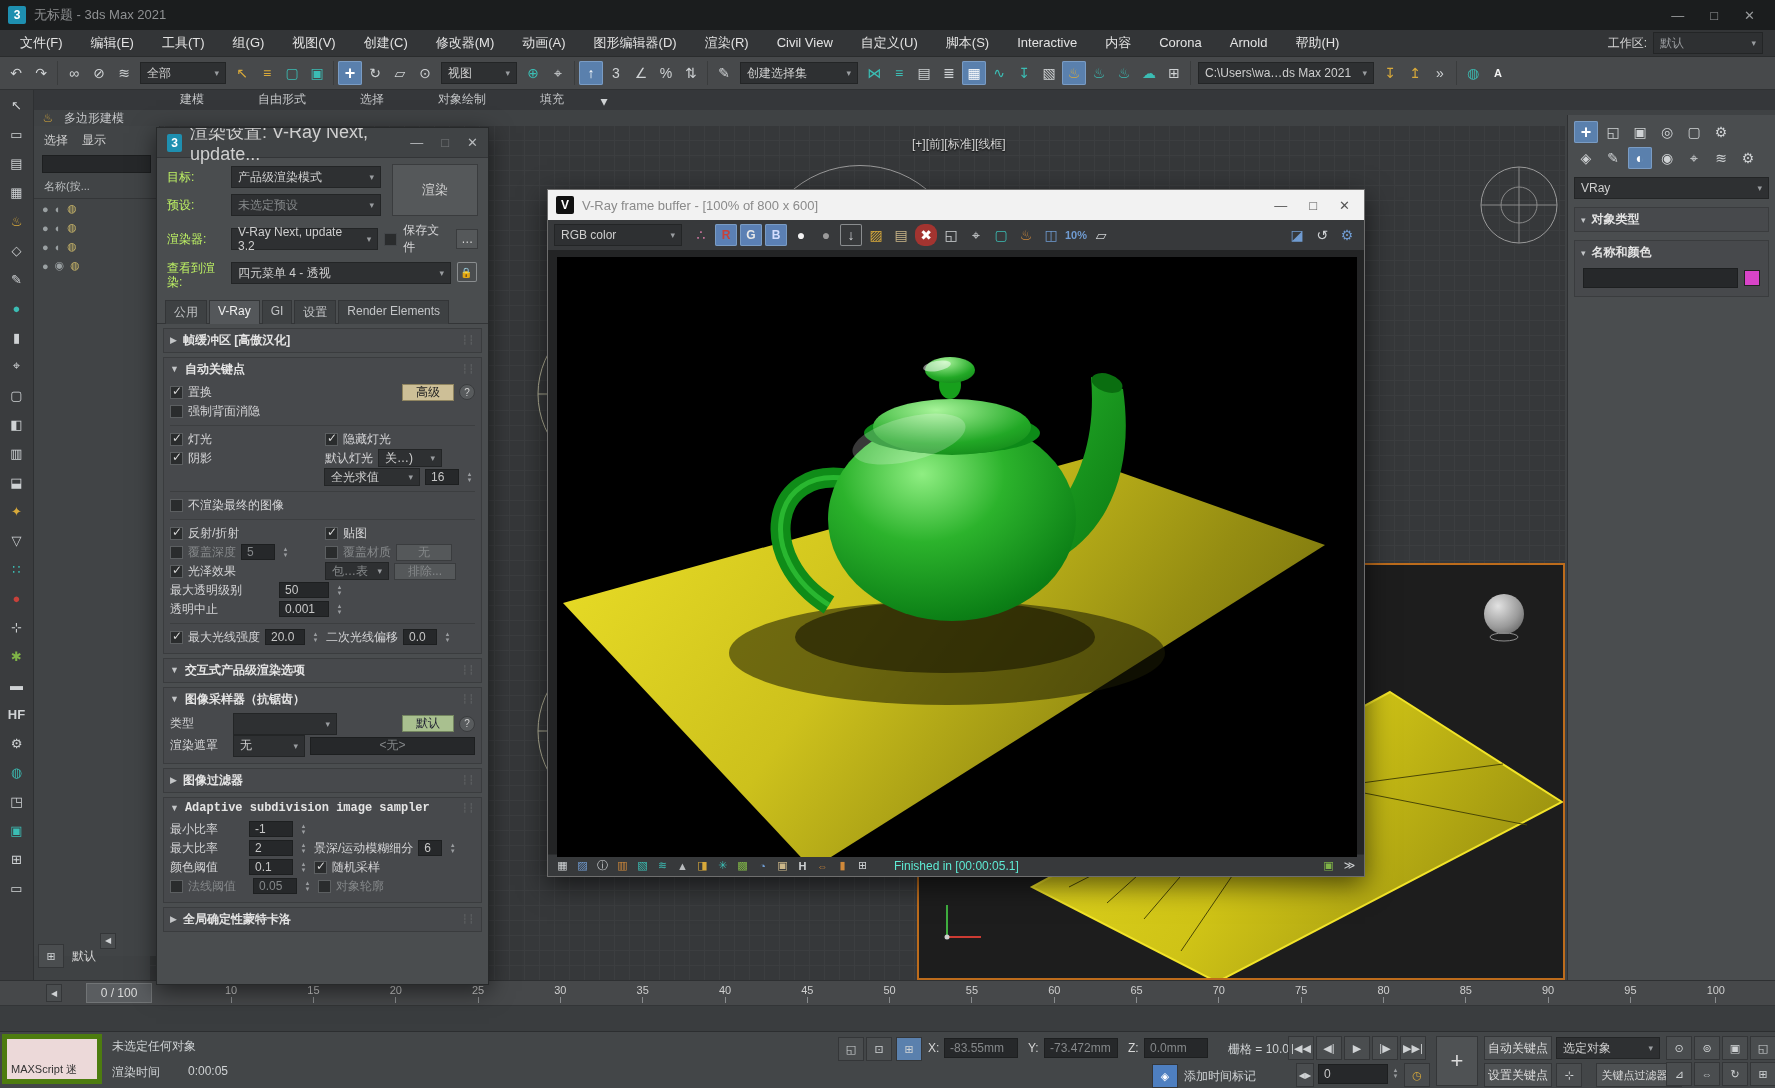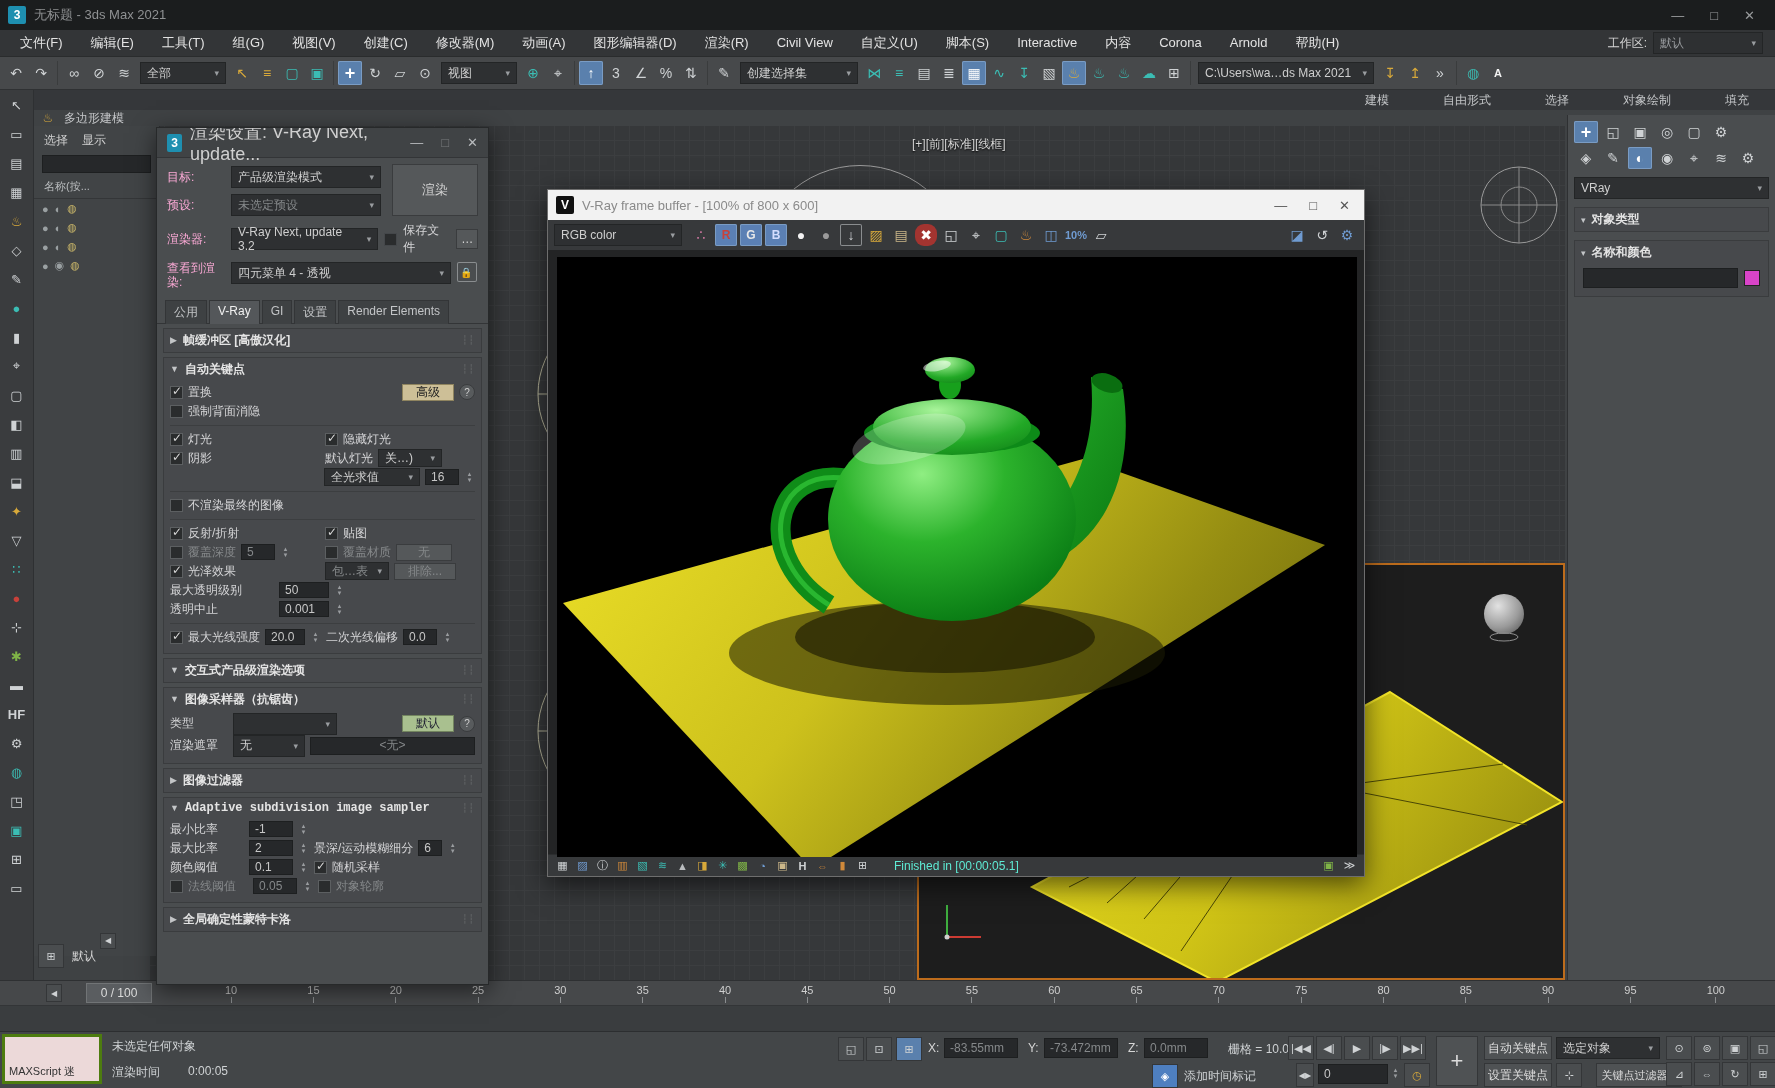--- a/index.html
+++ b/index.html
@@ -40,21 +40,21 @@
 .dd::after{content:"▾";margin-left:auto;color:#9a9da0;font-size:9px;padding-left:6px;}
 .field{background:#26282a;border:1px solid #1d1f20;color:#c8c8c8;height:20px;display:flex;align-items:center;padding:0 5px;font-size:12px;}
 .btn{background:#55585a;border:1px solid #3a3c3e;color:#d6d6d6;display:inline-flex;align-items:center;justify-content:center;height:20px;font-size:12px;cursor:default;}
 .cb{width:13px;height:13px;background:#2a2c2d;border:1px solid #5c5f61;display:inline-block;position:relative;flex:none;}
 .cb.on::after{content:"✓";position:absolute;left:1px;top:-3px;color:#d8d8d8;font-size:12px;}
 .cb.dis{border-color:#44474a;}
 .updn{display:inline-flex;flex-direction:column;width:11px;height:18px;justify-content:center;color:#9a9da0;}
 .updn::before{content:"▲";font-size:6px;line-height:6px;text-align:center;}
 .updn::after{content:"▼";font-size:6px;line-height:6px;text-align:center;}
 
-.ribbon{left:34px;top:90px;width:1741px;height:20px;background:#35373a;display:flex;align-items:flex-end;gap:2px;padding-left:120px;flex-direction:column;}
+.ribbon{left:34px;top:90px;width:1741px;height:20px;background:#35373a;display:flex;align-items:flex-end;gap:2px;padding-left:120px;}
 .rtab{padding:2px 26px;color:#c3c5c7;font-size:12px;}
 .subrow{left:34px;top:110px;width:1741px;height:16px;display:flex;align-items:center;gap:8px;padding-left:6px;color:#c3c5c7;}
 
 .leftstrip{left:0;top:90px;width:34px;height:920px;background:#3a3c3e;border-right:1px solid #2e3032;display:flex;flex-direction:column;align-items:center;padding-top:4px;gap:7px;overflow:hidden;}
 .leftstrip .ic{min-width:22px;height:22px;font-size:13px;}
 
 .sexp{left:34px;top:126px;width:126px;height:830px;background:#414446;border-right:1px solid #2e3032;z-index:2;}
 .sexp-tabs{display:flex;gap:14px;padding:6px 10px 4px;color:#cfcfcf;}
 .sexp-search{margin:2px 8px;height:18px;background:#26282a;border:1px solid #1d1f20;}
 .sexp-col{padding:4px 10px;color:#b9bcbe;font-size:11px;border-bottom:1px solid #343638;}
@@ -64,21 +64,21 @@
  background-image:repeating-linear-gradient(0deg,transparent 0 14px,#3c3e40 14px 15px),repeating-linear-gradient(90deg,transparent 0 14px,#3c3e40 14px 15px);}
 .vplabel{position:absolute;left:762px;top:10px;display:flex;gap:6px;color:#d8d8d8;font-size:12px;text-shadow:0 1px 2px #000;}
 .wirecircle{position:absolute;border:1px solid #9a9a9a;border-radius:50%;}
 .persp{position:absolute;left:767px;top:437px;width:648px;height:417px;background:#1d1d1d;border:2px solid #bd6c1c;overflow:hidden;}
 
 .rd{left:156px;top:127px;width:333px;height:858px;background:#4a4d4f;border:1px solid #27292a;box-shadow:0 6px 22px rgba(0,0,0,.55);z-index:5;overflow:hidden;}
 .rd-title{height:30px;background:#404345;display:flex;align-items:center;gap:8px;padding:0 10px;border-bottom:1px solid #333537;}
 .rd-title .t{color:#d0d0d0;font-size:18px;}
 .rd-title .wb{margin-left:auto;display:flex;gap:18px;color:#b9bcbe;font-size:13px;}
 .rd-row{display:flex;align-items:center;padding:4px 10px 2px;gap:6px;}
-.rd-label{width:58px;color:#f9a8d4;flex:none;}
+.rd-label{width:58px;color:#bef264;flex:none;}
 .rd-tabs{display:flex;gap:2px;padding:8px 8px 0;}
 .rd-tab{padding:3px 8px;background:#3e4143;border:1px solid #333537;border-bottom:none;color:#c3c5c7;font-size:12px;}
 .rd-tab.active{background:#54575a;color:#f0f0f0;}
 .rd-body{border-top:1px solid #333537;margin-top:-1px;padding:4px 6px;height:calc(100% - 200px);overflow:hidden;}
 .roll{margin-bottom:4px;background:#47494c;border:1px solid #3a3c3e;}
 .roll-h{display:flex;align-items:center;gap:6px;padding:3px 6px;font-weight:bold;color:#e4e4e4;font-size:12px;}
 .roll-h .arr{font-size:9px;color:#c3c5c7;}
 .roll-h .dots{margin-left:auto;color:#6a6d6f;font-size:9px;letter-spacing:1px;}
 .roll-b{padding:2px 6px 6px;}
 .frow{display:flex;align-items:center;gap:5px;min-height:19px;}
@@ -812,21 +812,21 @@
         <span class="tick">80</span>
         <span class="tick">85</span>
         <span class="tick">90</span>
         <span class="tick">95</span>
         <span class="tick">100</span>
       </div>
   </div>
   <div class="abs trackstrip"></div>
 
   <div class="abs statusbar">
-    <div class="abs" style="left:2px;top:2px;width:100px;height:50px;background:#ecd9d9;border:3px solid #4d7c0f;display:flex;align-items:flex-end;padding:2px 4px">
+    <div class="abs" style="left:2px;top:2px;width:100px;height:50px;background:#ecd9d9;border:5px solid #4d7c0f;display:flex;align-items:flex-end;padding:2px 4px">
       <span style="color:#333;font-size:11px">MAXScript 迷</span>
     </div>
     <span class="abs" style="left:112px;top:6px;color:#cfd2d4">未选定任何对象</span>
     <span class="abs" style="left:112px;top:32px;color:#cfd2d4">渲染时间</span>
     <span class="abs" style="left:188px;top:32px;color:#cfd2d4">0:00:05</span>
 
     <span class="sq abs" style="left:838px;top:5px">◱</span>
     <span class="sq abs" style="left:866px;top:5px">⊡</span>
     <span class="sq abs" style="left:896px;top:5px;background:#5a80ad">⊞</span>
 

